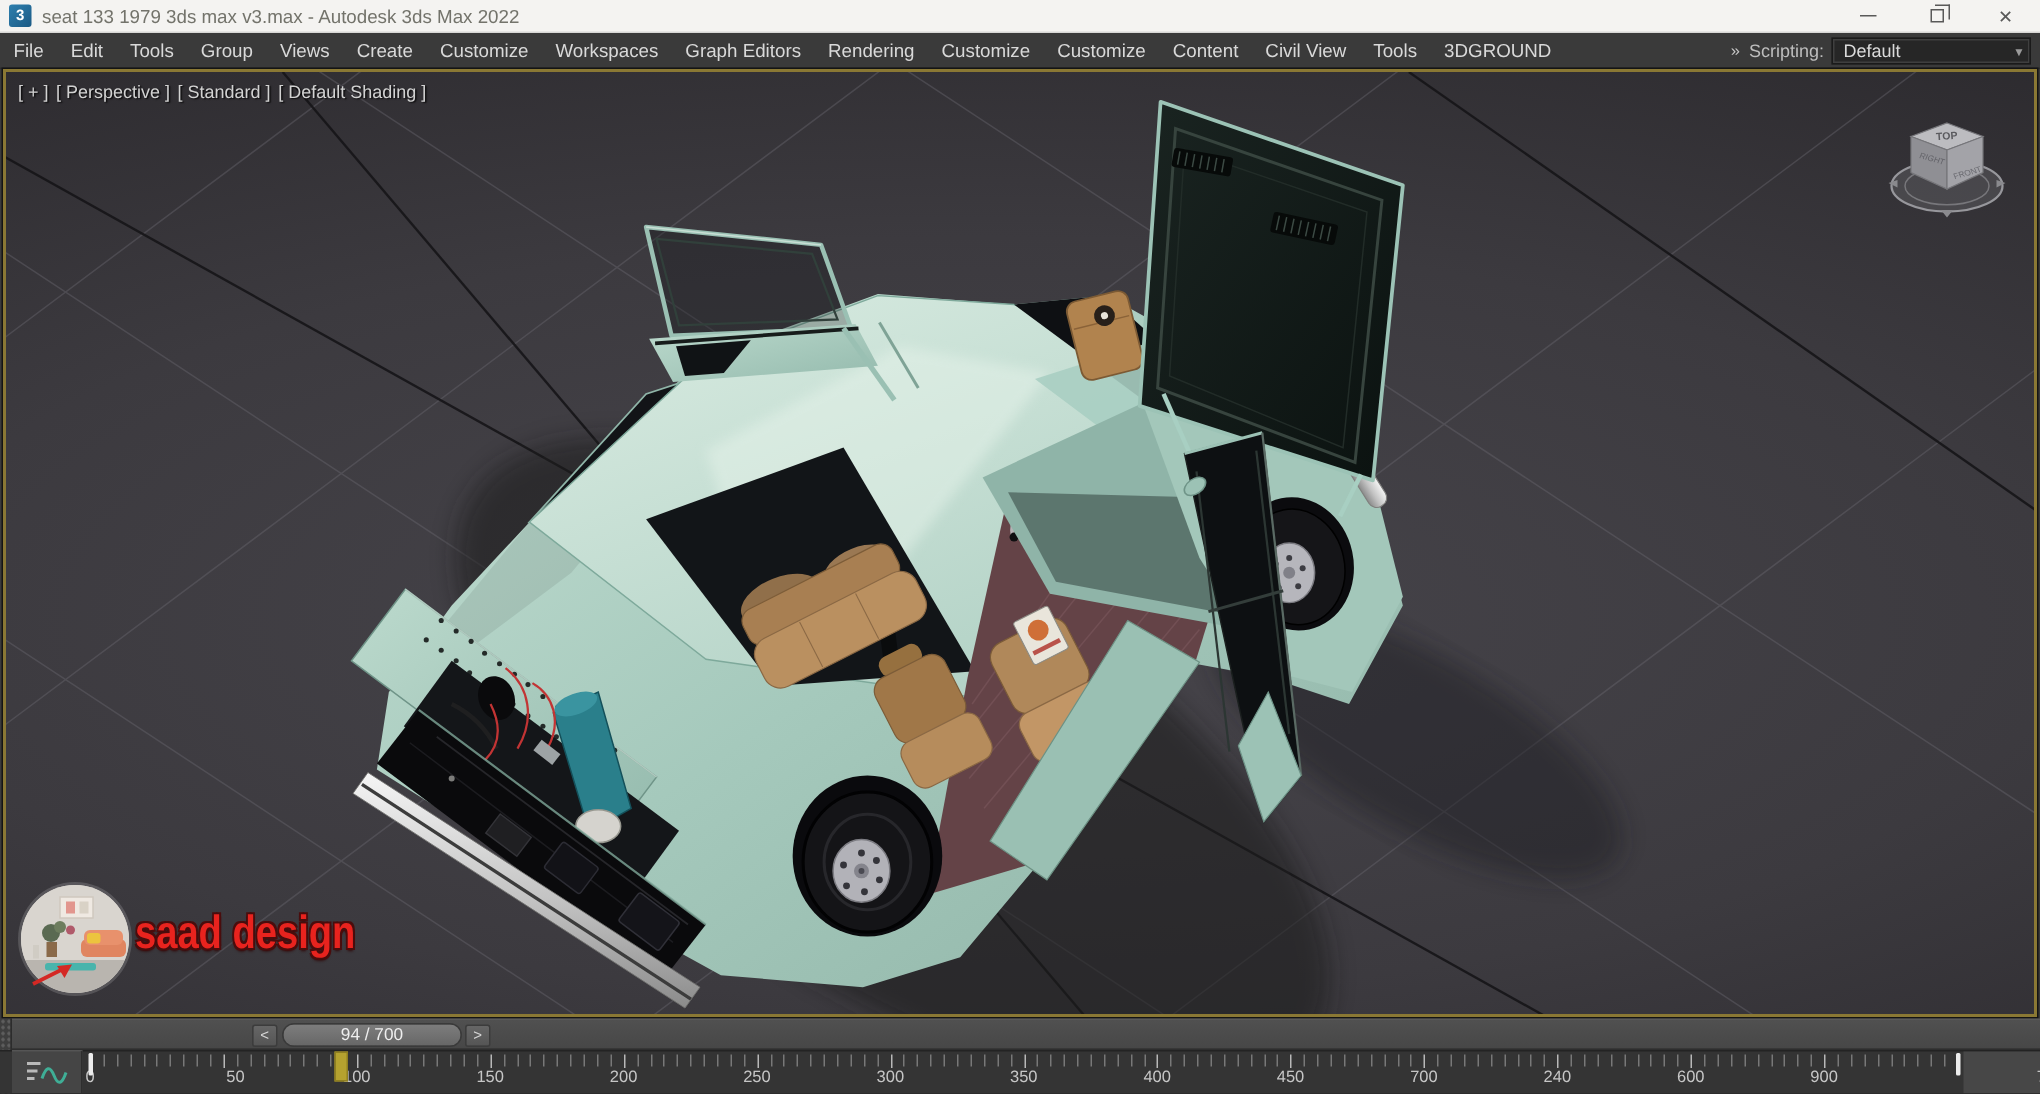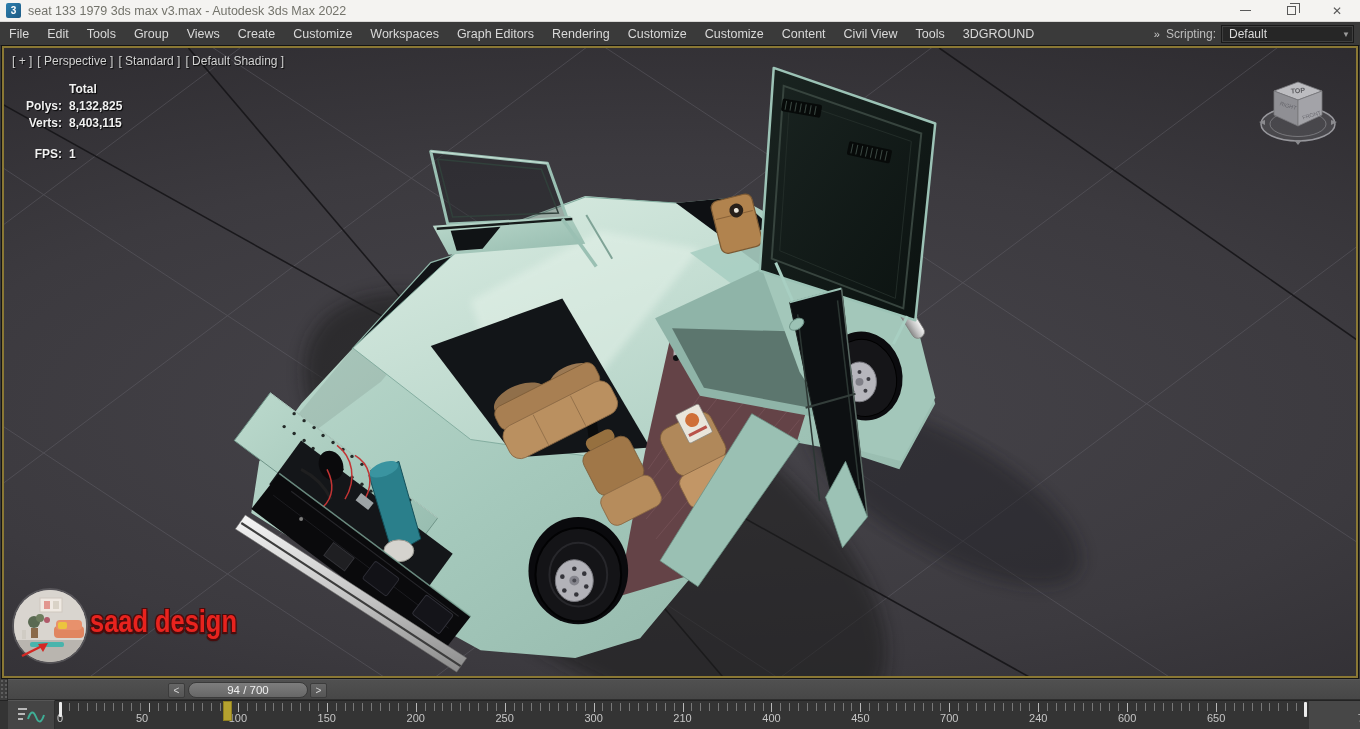--- a/index.html
+++ b/index.html
@@ -413,30 +413,20 @@
       </g>
     </svg>
 
     <div id="vp-label" class="abs">
       <span>[ + ]</span>
       <span>[ Perspective ]</span>
       <span>[ Standard ]</span>
       <span>[ Default Shading ]</span>
     </div>
 
-    <div id="stats" class="abs">
-      <span class="lab"></span>
-        <span>Total</span>
-      <span class="lab">Polys:</span>
-      <span>8,132,825</span>
-      <span class="lab">Verts:</span>
-      <span>8,403,115</span>
-      <span class="lab fps-row">FPS:</span>
-      <span class="fps-row">1</span>
-    </div>
 
     <svg id="viewcube" class="abs" viewBox="0 0 96 96">
       <ellipse cx="48" cy="64" rx="37" ry="17" fill="rgba(150,150,156,.22)" stroke="#97979c" stroke-width="1.5"></ellipse>
       <ellipse cx="48" cy="64" rx="28" ry="12.5" fill="none" stroke="rgba(165,165,170,.5)"></ellipse>
       <path d="M9,62 l6,-2 l0,5 z M87,62 l-6,-2 l0,5 z M44,80 l8,0 l-4,5 z" fill="#8a8a8e"></path>
       <polygon points="48,22 72,31 48,40 24,31" fill="#bcbcc0" stroke="#76767a" stroke-width=".8"></polygon>
       <polygon points="24,31 48,40 48,66 24,55" fill="#8f8f94" stroke="#76767a" stroke-width=".8"></polygon>
       <polygon points="48,40 72,31 72,55 48,66" fill="#a3a3a8" stroke="#76767a" stroke-width=".8"></polygon>
       <text x="48" y="33" font-size="7" font-weight="bold" fill="#5a5a5e" text-anchor="middle" transform="rotate(-4 48 33)">TOP</text>
       <text x="36" y="51" font-size="5.5" fill="#64646a" text-anchor="middle" transform="rotate(22 36 51) skewY(-6)">RIGHT</text>
@@ -614,33 +604,33 @@
       <div class="tick" style="left: 1233.88px;"></div>
       <div class="tick" style="left: 1242.77px;"></div>
       <div class="tick" style="left: 1251.66px;"></div>
       <div class="tick" style="left: 1260.56px;"></div>
       <div class="tick" style="left: 1269.45px;"></div>
       <div class="tick" style="left: 1278.34px;"></div>
       <div class="tick" style="left: 1287.23px;"></div>
       <div class="tick" style="left: 1296.13px;"></div>
       <div class="tick major" style="left: 1305.02px;"></div>
       <span class="tick-label" style="left: 60px;">0</span>
-      <span class="tick-label" style="left: 142px;">50</span>
+      <span class="tick-label" style="left: 157px;">50</span>
       <span class="tick-label" style="left: 237.86px;">100</span>
       <span class="tick-label" style="left: 326.79px;">150</span>
       <span class="tick-label" style="left: 415.72px;">200</span>
       <span class="tick-label" style="left: 504.65px;">250</span>
       <span class="tick-label" style="left: 593.58px;">300</span>
-      <span class="tick-label" style="left: 682.51px;">210</span>
+      <span class="tick-label" style="left: 682.51px;">350</span>
       <span class="tick-label" style="left: 771.44px;">400</span>
       <span class="tick-label" style="left: 860.37px;">450</span>
       <span class="tick-label" style="left: 949.3px;">700</span>
       <span class="tick-label" style="left: 1038.23px;">240</span>
       <span class="tick-label" style="left: 1127.16px;">600</span>
-      <span class="tick-label" style="left: 1216.09px;">650</span>
+      <span class="tick-label" style="left: 1216.09px;">900</span>
       <span class="tick-label" style="left: 1354px; margin-left: 13px;">700</span>
       <div class="bound" style="left: 59px;"></div>
       <div class="bound" style="left: 1304.02px;"></div>
     </div>
 
   <div id="curve-editor-btn" class="abs">
     <svg width="30" height="20" viewBox="0 0 30 20">
       <rect x="2" y="3" width="9" height="2" fill="#b9b9b9"></rect>
       <rect x="2" y="8" width="7" height="2" fill="#b9b9b9"></rect>
       <rect x="2" y="13" width="5" height="2" fill="#b9b9b9"></rect>

